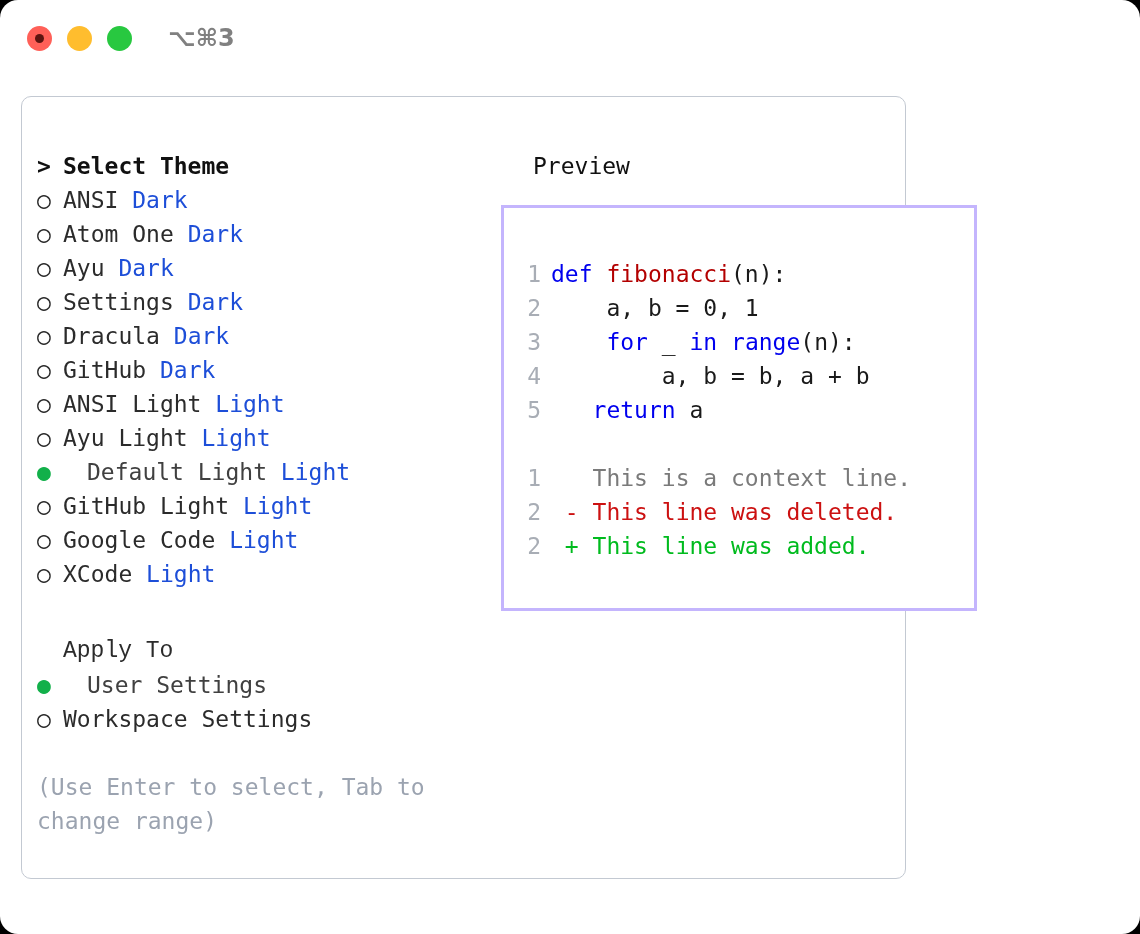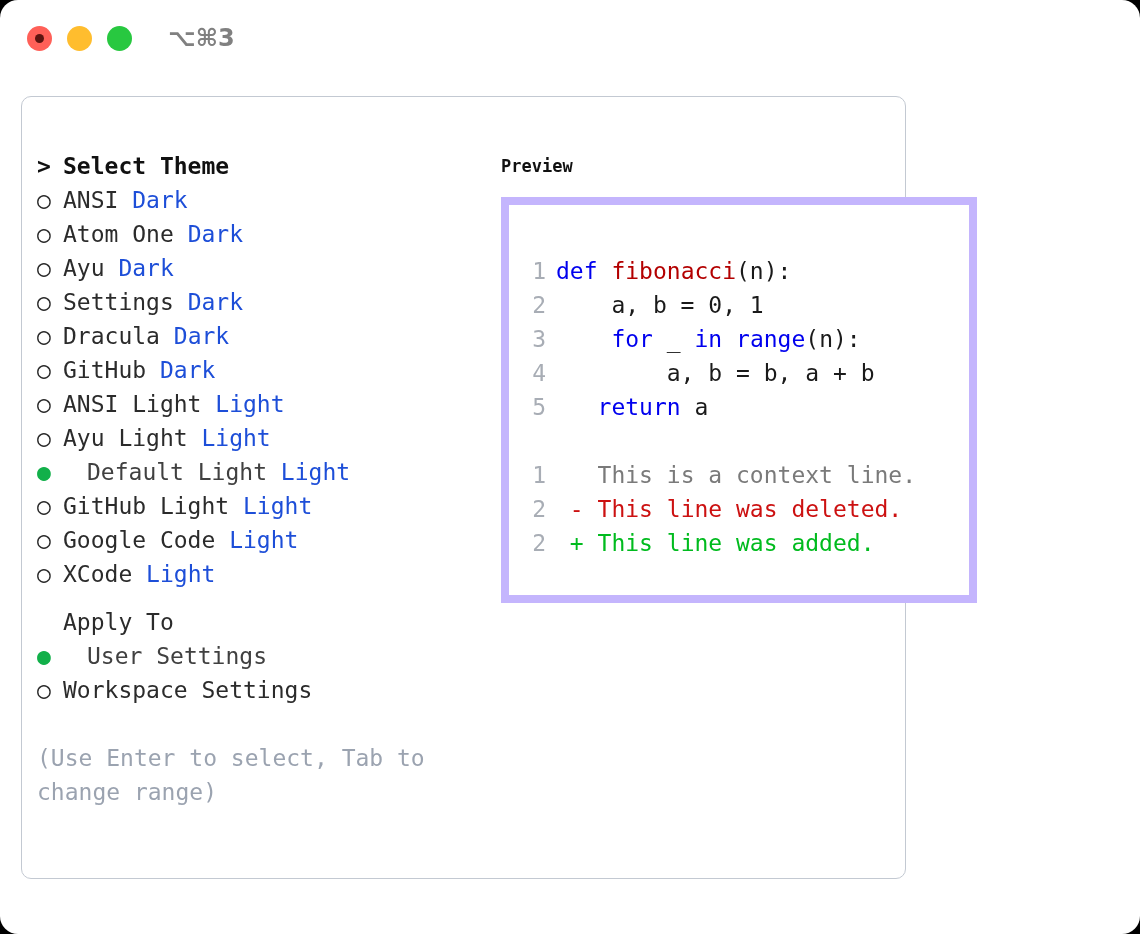--- a/index.html
+++ b/index.html
@@ -96,51 +96,53 @@
     font-weight: bold;
     color: #111111;
   }
   .badge {
     color: #1d4ed8;
   }
   .row-selected .label { color: #404040; margin-left: 24px; }
   .row-selected .marker { color: #12b04a; }
 
   #apply-heading {
-    margin-top: 14px;
+    margin-top: 43px;
+    font-family: Liberation Mono, monospace;
   }
 
   #hint {
     margin-top: 34px;
     font-size: 23px;
     line-height: 34px;
     color: #9ba3b0;
     width: 410px;
     white-space: pre-wrap;
   }
 
   
   #right-col {
     position: absolute;
     left: 479px;
     top: 52px;
     width: 500px;
   }
   #preview-title {
-    font-size: 17px;
-    font-weight: bold;
+    font-size: 23px;
+    font-weight: normal;
     color: #111111;
     line-height: 34px;
     white-space: pre;
+    margin-left: 32px;
   }
   #preview-box {
-    margin-top: 14px;
+    margin-top: 22px;
     width: 476px;
     height: 406px;
-    border: 8px solid #c4b5fd;
+    border: 3px solid #c4b5fd;
     box-sizing: border-box;
     background: #ffffff;
     position: relative;
   }
   #code {
     position: absolute;
     left: 15px;
     top: 49px;
     font-size: 23px;
     line-height: 34px;

